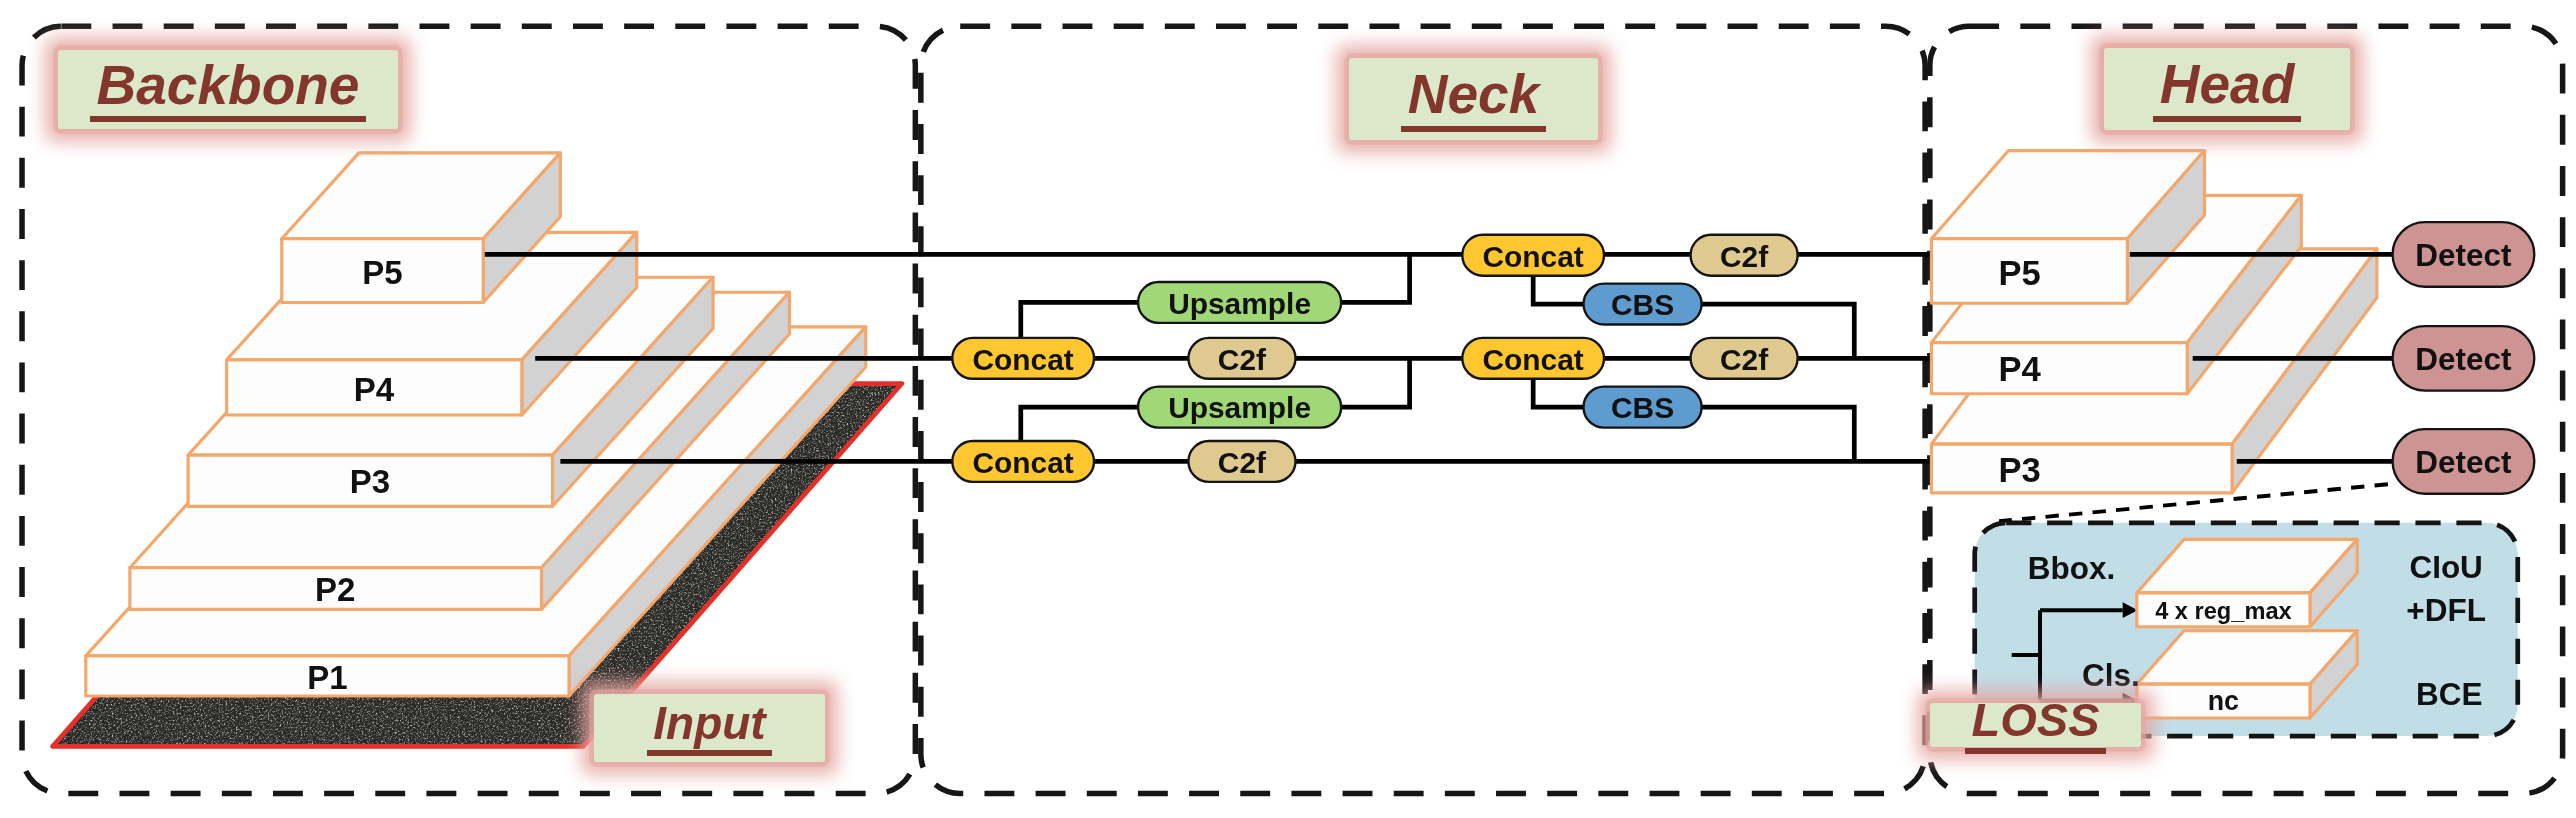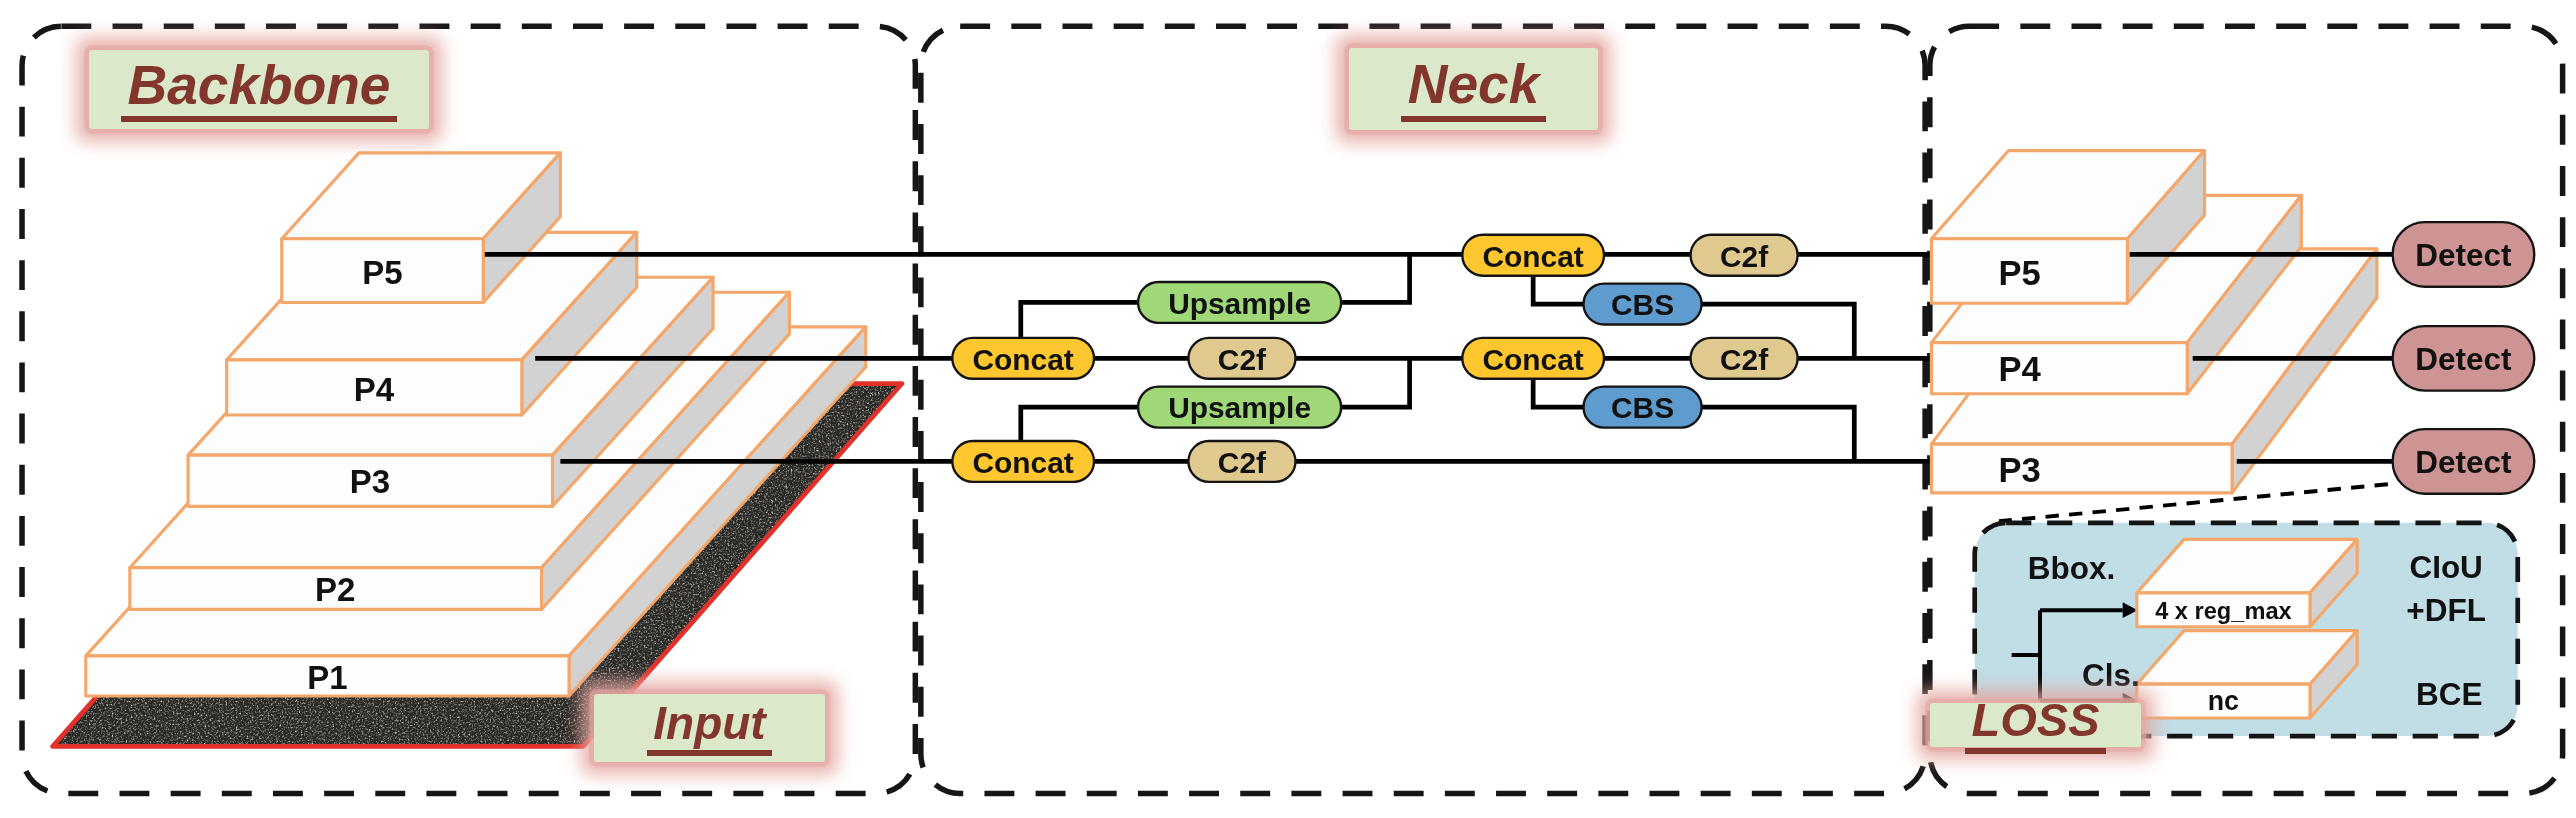--- a/index.html
+++ b/index.html
@@ -25,22 +25,22 @@
   .lossdash{stroke:#000;stroke-width:5;fill:none;stroke-dasharray:17 13;}
   .forkline{stroke:#000;stroke-width:5;fill:none;}
   .inputframe{fill:none;stroke:#E2312A;stroke-width:6;stroke-linejoin:round;}
 
   
   .glow{position:absolute;display:flex;align-items:center;justify-content:center;
         background:#DBE8CA;color:#83362B;font-weight:bold;font-style:italic;
         border-radius:3.1px;
         box-shadow:0 0 0 4.7px rgba(228,166,160,.55),0 0 17.3px 12.6px rgba(228,166,160,.85);}
   .glow .u{border-bottom:6.3px solid #83362B;line-height:1.02;padding:0 6.3px 3.9px;white-space:nowrap;}
-  #backbone-title{left:58px;top:50px;width:340px;height:79px;font-size:55px;margin-left:31px;}
-  #neck-title{left:1349px;top:48px;width:249px;height:82px;font-size:55px;}
+  #backbone-title{left:58px;top:50px;width:340px;height:79px;font-size:55px;}
+  #neck-title{left:1349px;top:58px;width:249px;height:82px;font-size:55px;}
   #head-title{left:2104px;top:48px;width:246px;height:82px;font-size:55px;}
   #input-label{left:594px;top:694px;width:231px;height:68px;font-size:46px;}
   #loss-label{left:1930px;top:703px;width:211px;height:44px;font-size:47px;}
 </style>
 </head>
 <body>
 
 <div id="stage">
 
 <svg viewBox="0 0 3273 1040" width="2576" height="819">
@@ -212,20 +212,23 @@
     <text class="t s40" x="3130" y="587">Detect</text>
   </g>
 </svg>
 
 <div class="glow" id="backbone-title">
   <span class="u">Backbone</span>
 </div>
 <div class="glow" id="neck-title">
   <span class="u">Neck</span>
 </div>
+<div class="glow" id="head-title">
+  <span class="u">Head</span>
+</div>
 <div class="glow" id="input-label">
   <span class="u">Input</span>
 </div>
 <div class="glow" id="loss-label">
   <span class="u">LOSS</span>
 </div>
 
 </div>
 
 

